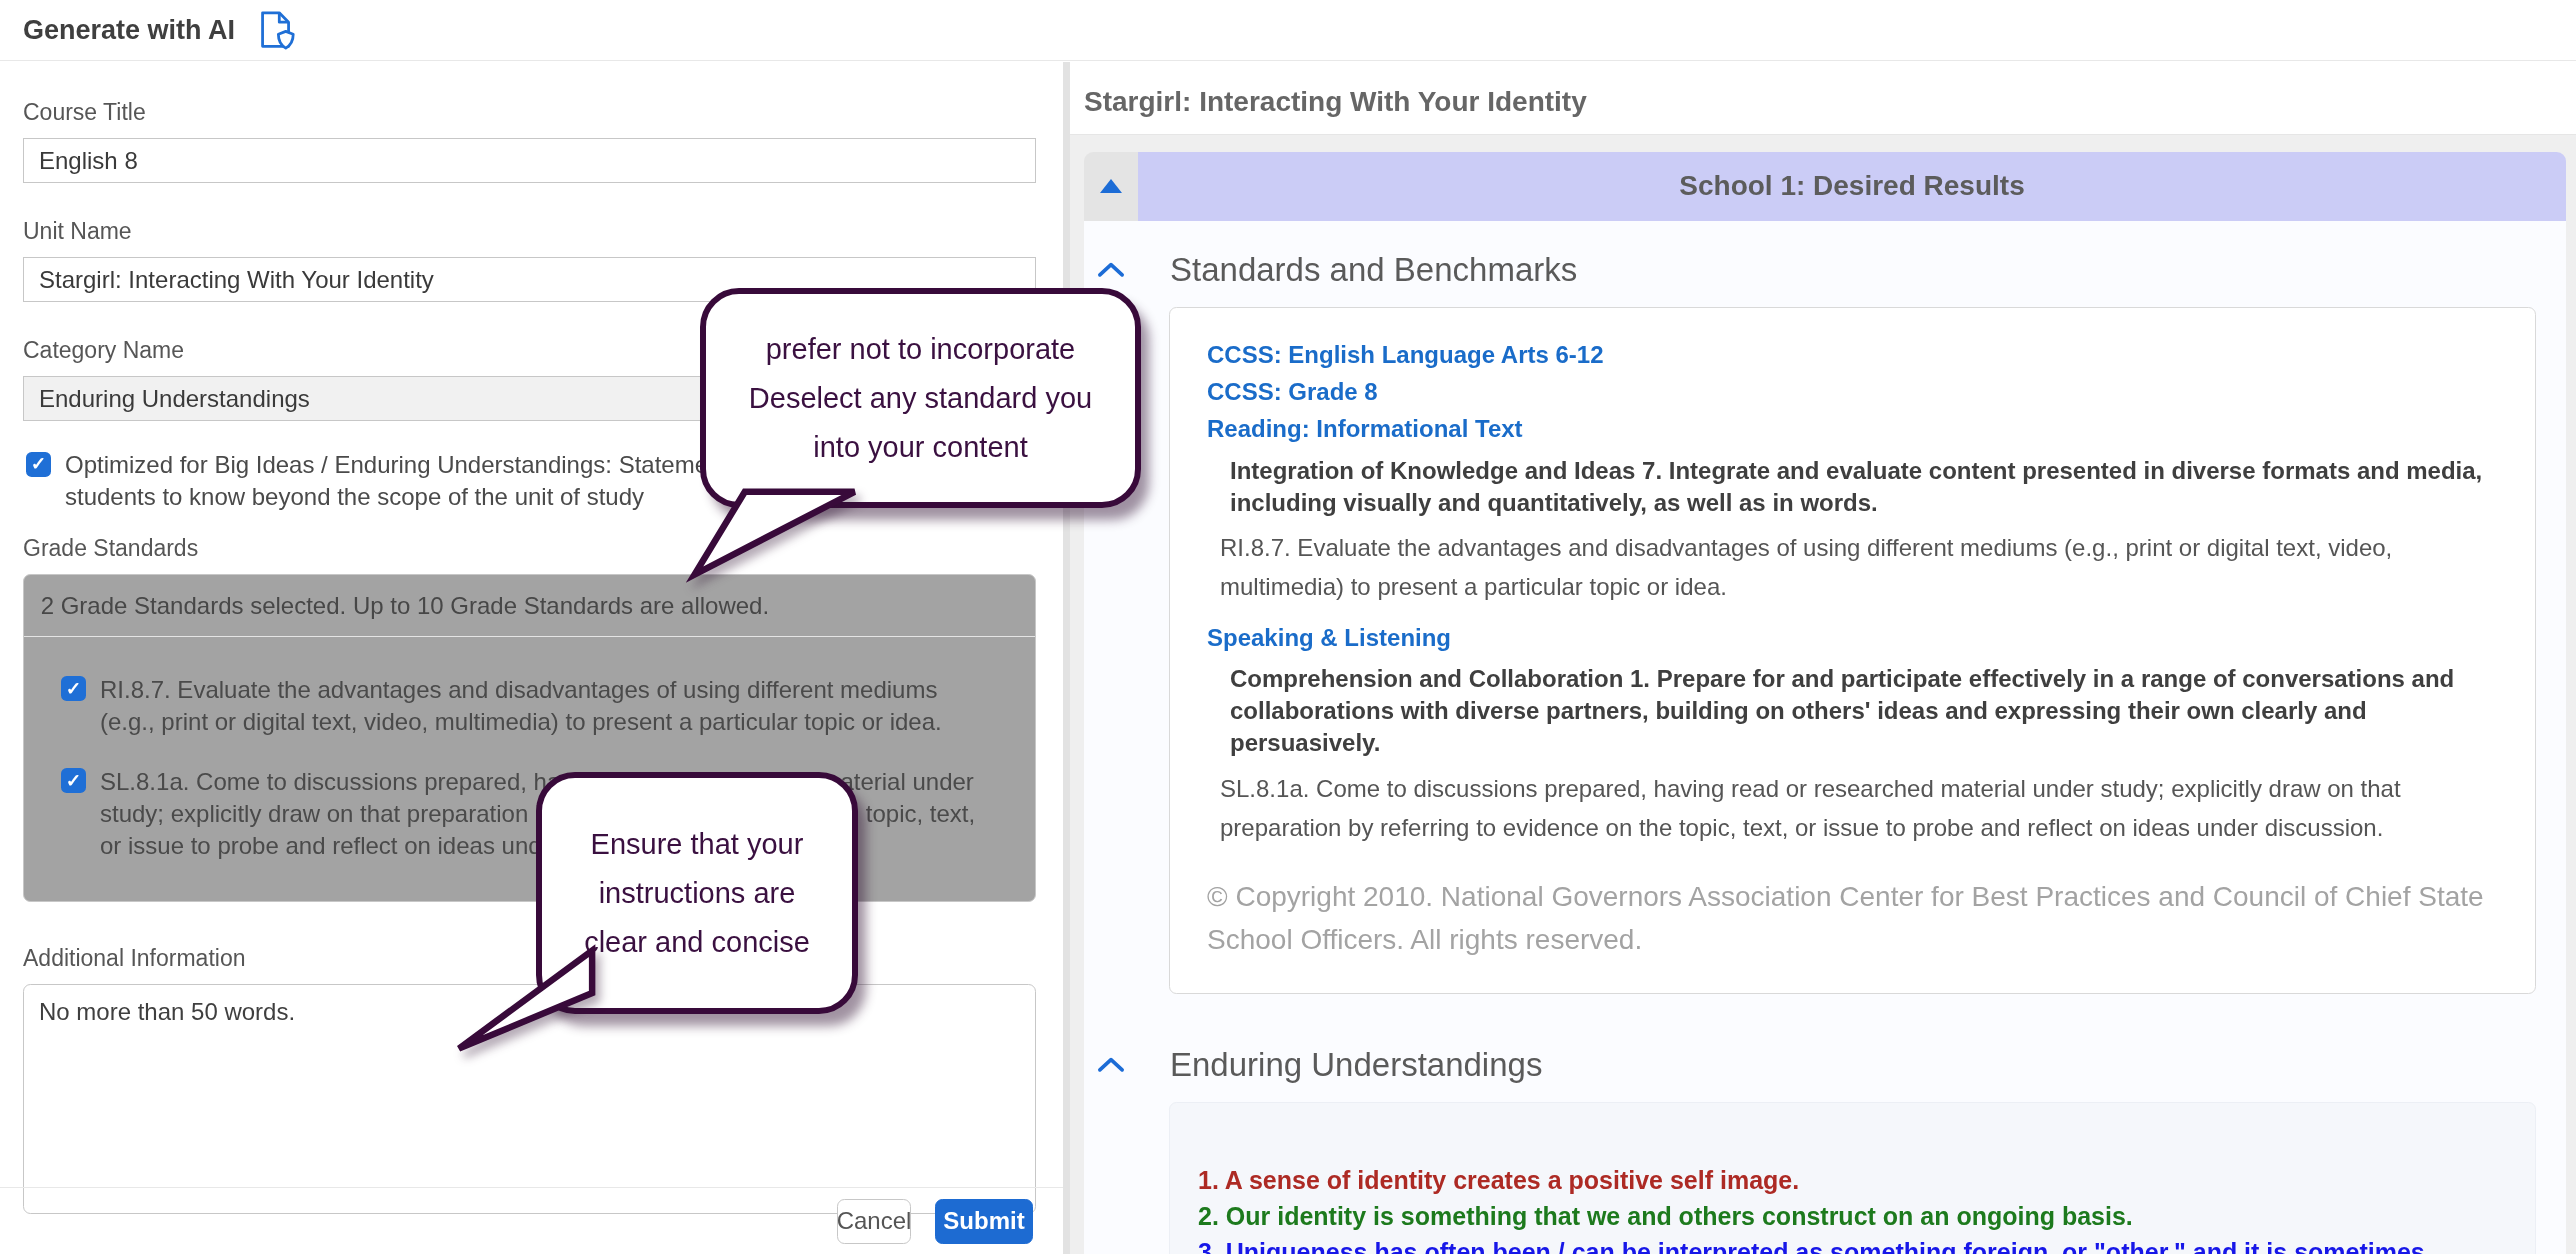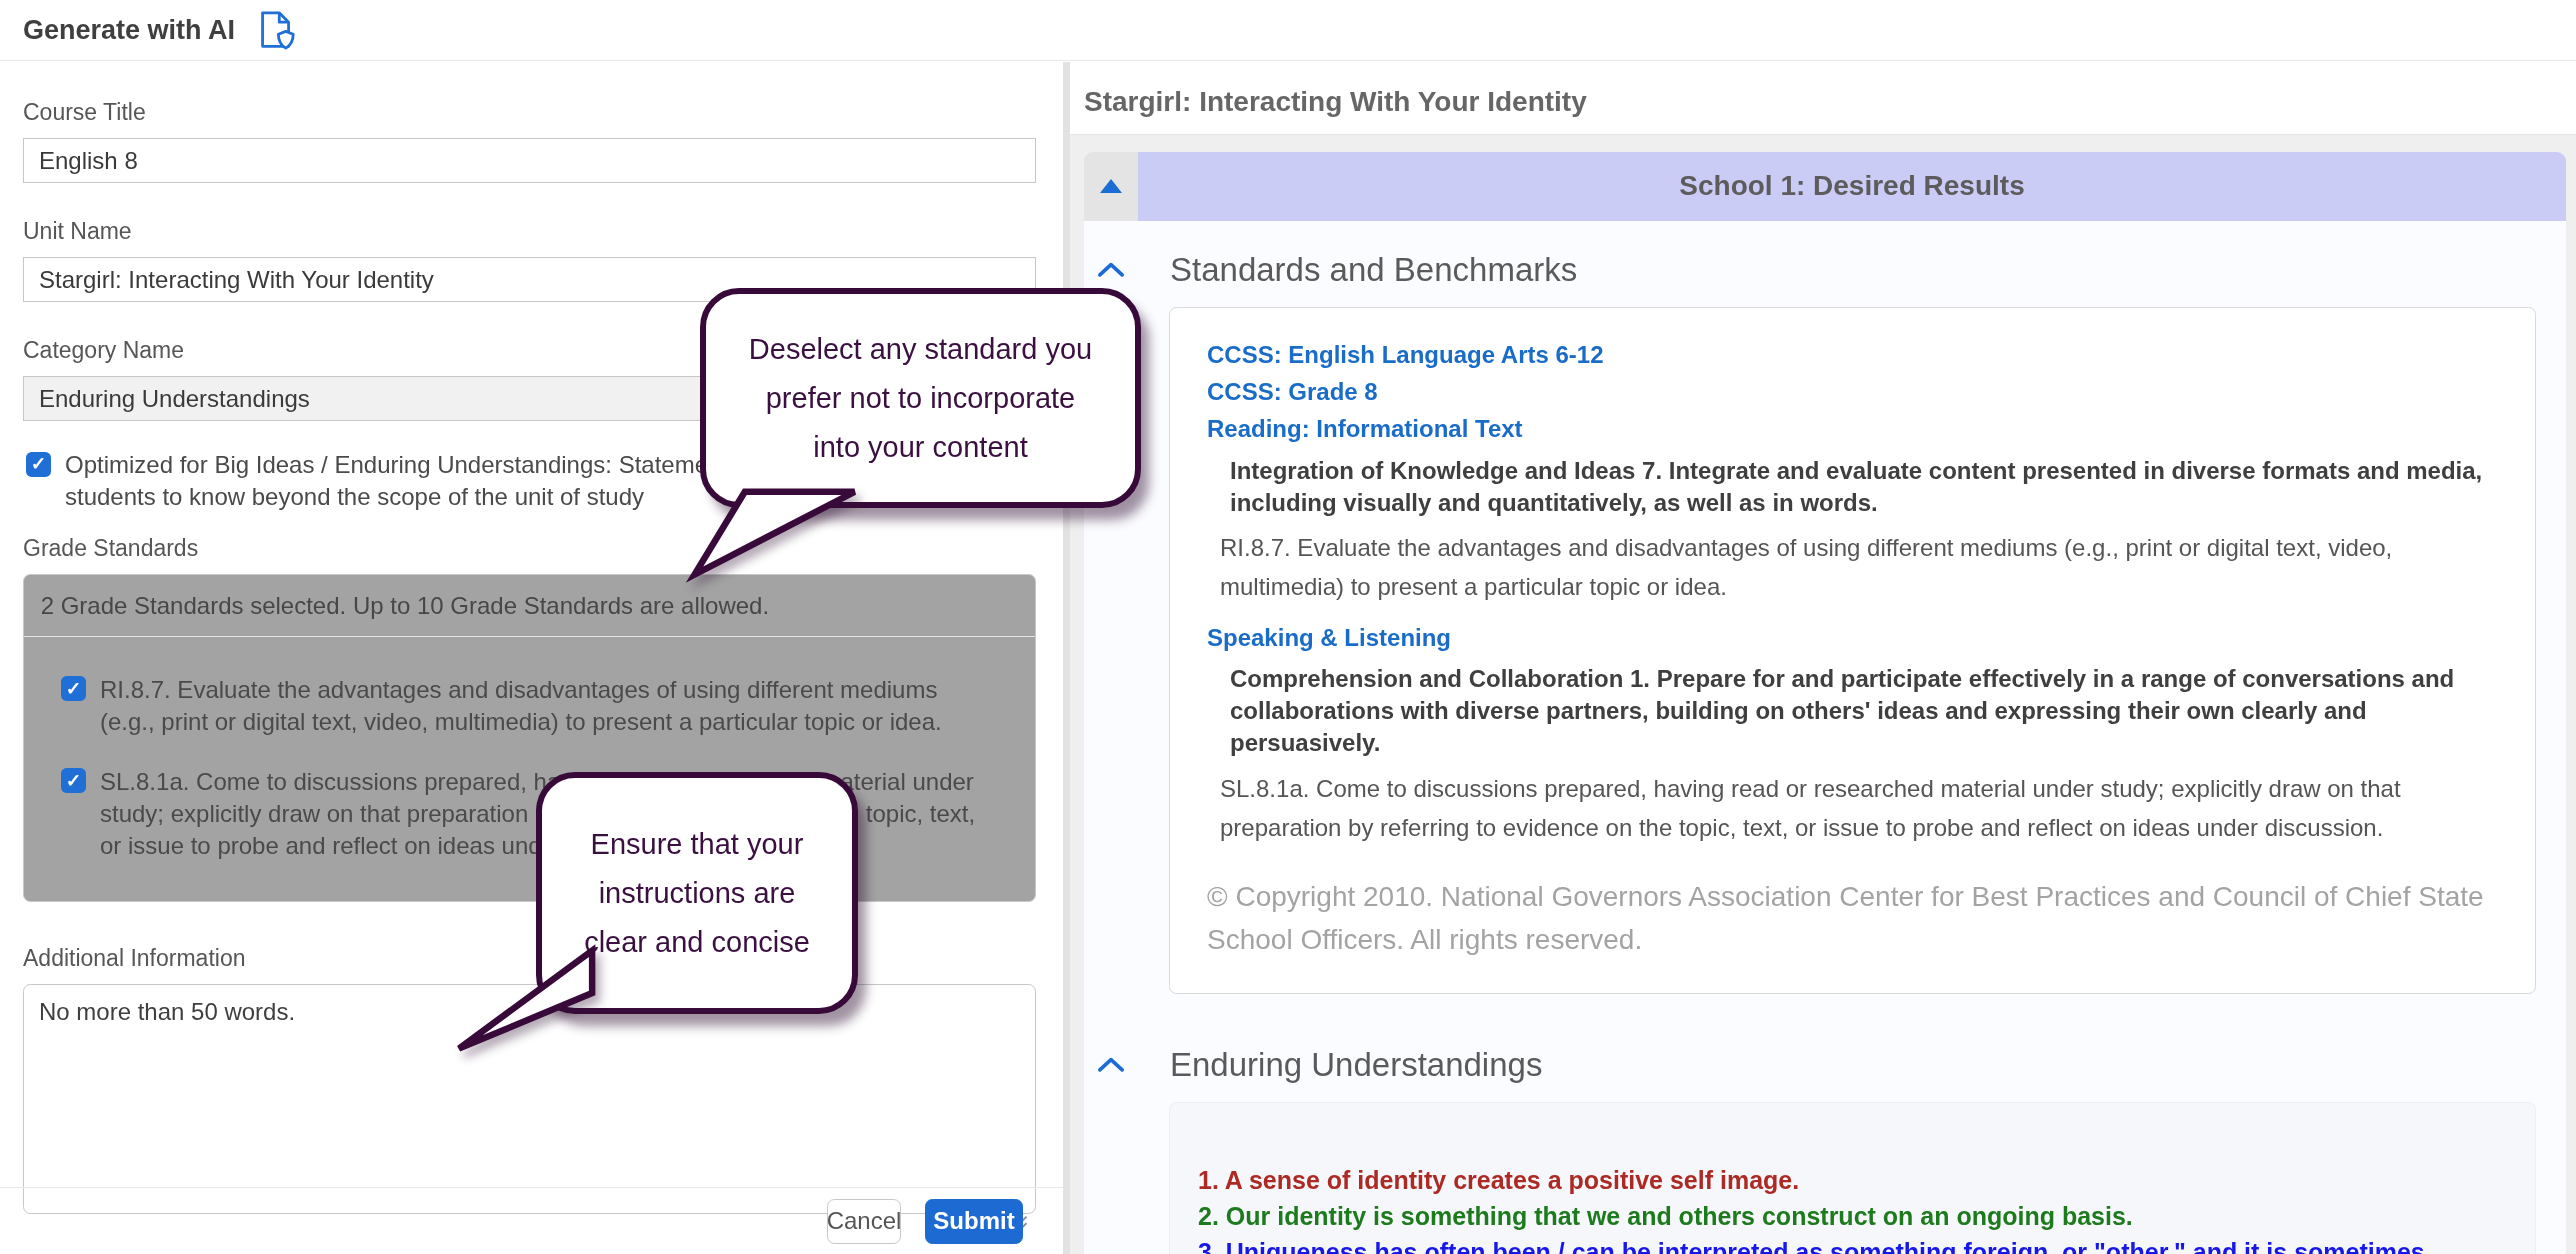--- a/index.html
+++ b/index.html
@@ -29,21 +29,21 @@
   .gs-head{padding:16.7px 16.7px 16px 16.7px;font-size:24px;color:#474747;border-bottom:1.9px solid #e4e4e4;}
   .gs-body{padding:37px 15px 39px 37px;}
   .gs-item{display:flex;margin-bottom:28px;}
   .gs-item:last-child{margin-bottom:0;}
   .gs-item .chk-text{width:891px;}
   textarea.fld-area{display:block;box-sizing:border-box;margin:12px 0 0 23px;width:1013px;height:230px;
     border:1.9px solid #c7c7c7;border-radius:7.4px;font-size:24px;color:#3f3f3f;padding:13px 15px;resize:none;
     font-family:"Liberation Sans",sans-serif;outline:none;}
   .resize-grip{position:absolute;left:1008px;top:1149px;width:20.4px;height:20.4px;pointer-events:none;}
   .form-footer{position:absolute;left:0;top:1125px;width:1063px;border-top:1.9px solid #e8e8e8;
-    display:flex;justify-content:flex-end;align-items:center;height:67px;gap:24px;padding-right:40px;box-sizing:border-box;}
+    display:flex;justify-content:flex-end;align-items:center;height:67px;gap:24px;padding-right:30px;box-sizing:border-box;}
   .btn{height:45px;border-radius:7.4px;font-size:24px;display:flex;align-items:center;justify-content:center;cursor:pointer;box-sizing:border-box;}
   .btn-cancel{width:74px;background:#fff;border:1.9px solid #c7c7c7;color:#555;}
   .btn-submit{width:98px;background:#1d6bd2;border:1.9px solid #1d6bd2;color:#fff;font-weight:bold;}
 
   
   .pane-divider{position:absolute;left:1063px;top:62px;width:6.5px;height:1192px;background:#e2e2e2;}
 
   
   .right-pane{position:absolute;left:1070px;top:62px;width:1506px;height:1192px;background:#efefef;}
   .preview-titlebar{background:#fff;height:72px;border-bottom:1.9px solid #e6e6e6;}
@@ -197,22 +197,22 @@
         <div class="eu-item" style="color: rgb(29, 122, 29);">2. Our identity is something that we and others construct on an ongoing basis.</div>
         <div class="eu-item" style="color: rgb(23, 23, 232);">3. Uniqueness has often been / can be interpreted as something foreign, or "other," and it is sometimes rejected.</div>
 
       </div>
 
     </div>
   </div>
 </div>
 
 <div class="bubble b1">
+  <div class="bline">prefer not to incorporate</div>
   <div class="bline">Deselect any standard you</div>
-  <div class="bline">prefer not to incorporate</div>
   <div class="bline">into your content</div>
   <svg class="tail" style="left:-16.7px;top:195px;" width="186" height="93" viewBox="0 0 200 100">
     <path d="M 178 3 L 6 92 L 60 3 Z" fill="#fff" stroke="#380a3a" stroke-width="7" stroke-linejoin="miter"></path>
   </svg>
 </div>
 
 <div class="bubble b2">
   <div class="bline">Ensure that your</div>
   <div class="bline">instructions are</div>
   <div class="bline">clear and concise</div>

